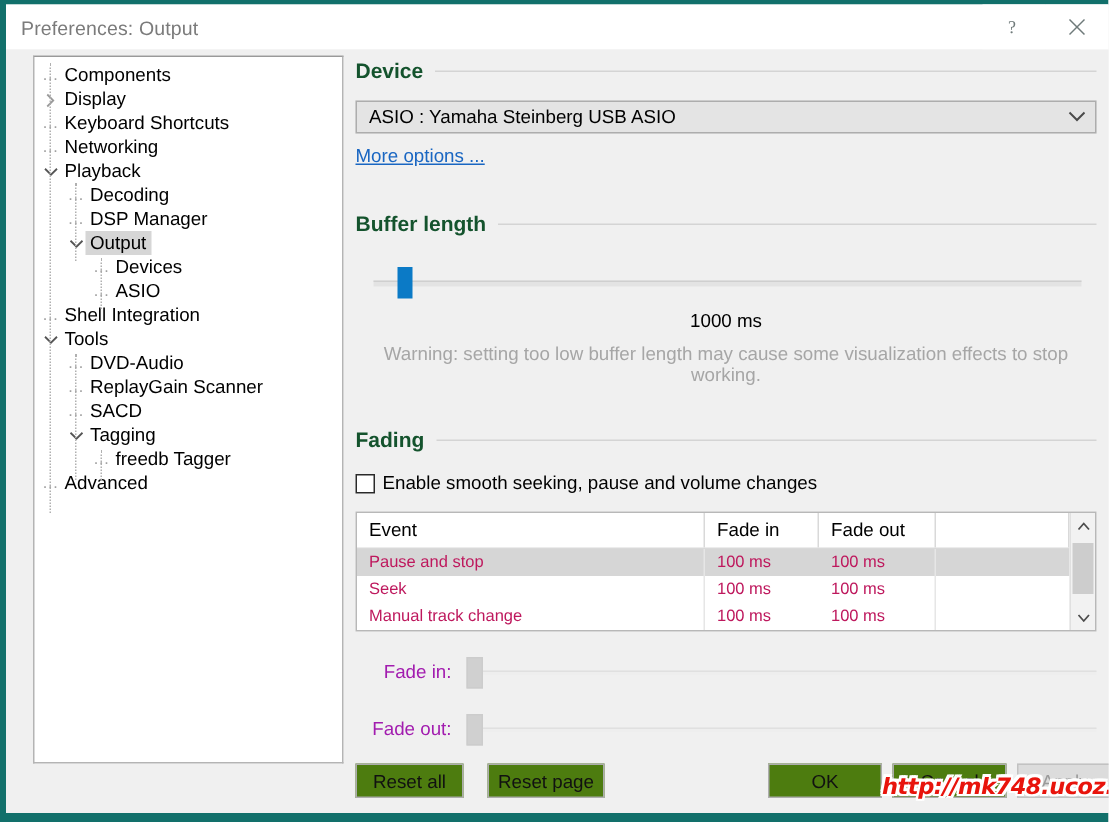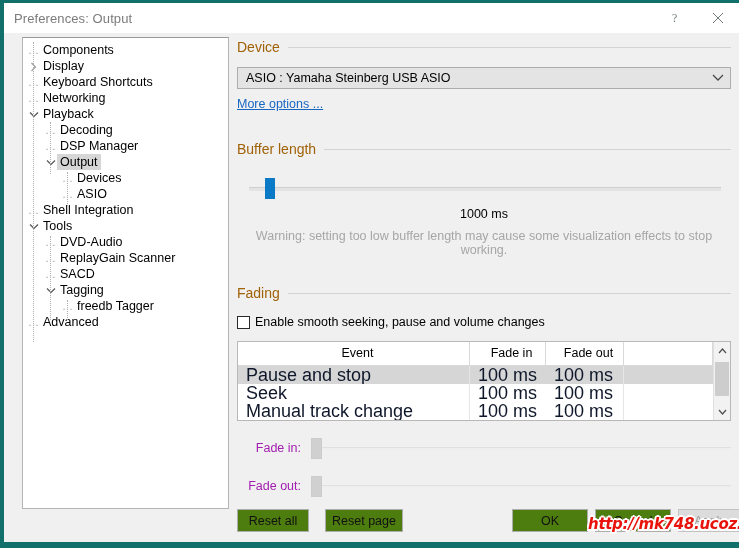--- a/index.html
+++ b/index.html
@@ -140,22 +140,22 @@
     right: 8px;
     bottom: 6px;
   }
   .group-head {
     display: flex;
     align-items: center;
     height: 20px;
   }
   .group-title {
     font-size: 14px;
-    font-weight: normal;
-    color: #a16207;
+    font-weight: bold;
+    color: #14532d;
     white-space: nowrap;
     padding-right: 8px;
     font-family: "Liberation Sans", sans-serif;
   }
   .group-rule {
     flex: 1;
     height: 1px;
     background: #d4d4d4;
   }
 
@@ -263,40 +263,39 @@
     flex: 1;
     display: flex;
     flex-direction: column;
     min-width: 0;
   }
   .t-head {
     display: flex;
     height: 23px;
     border-bottom: 1px solid #d9d9d9;
     background: #ffffff;
-    text-align: center;
   }
   .t-head .cell {
     font-size: 12.5px;
     color: #000;
     line-height: 22px;
     padding-left: 8px;
     box-sizing: border-box;
     border-right: 1px solid #d9d9d9;
     overflow: hidden;
     white-space: nowrap;
   }
   .t-row {
     display: flex;
     height: 18px;
   }
   .t-row.sel { background: #d6d6d6; }
   .t-row .cell {
-    font-size: 18px;
-    color: #0f172a;
+    font-size: 11px;
+    color: #be185d;
     line-height: 18px;
     padding-left: 8px;
     box-sizing: border-box;
     overflow: hidden;
     white-space: nowrap;
   }
   .t-row .cell.c0 { border-right: 1px solid #e6e6e6; }
   .t-row .cell.c2 { border-right: 1px solid #e6e6e6; }
   .col0 { width: 232px; }
   .col1 { width: 76px; }

